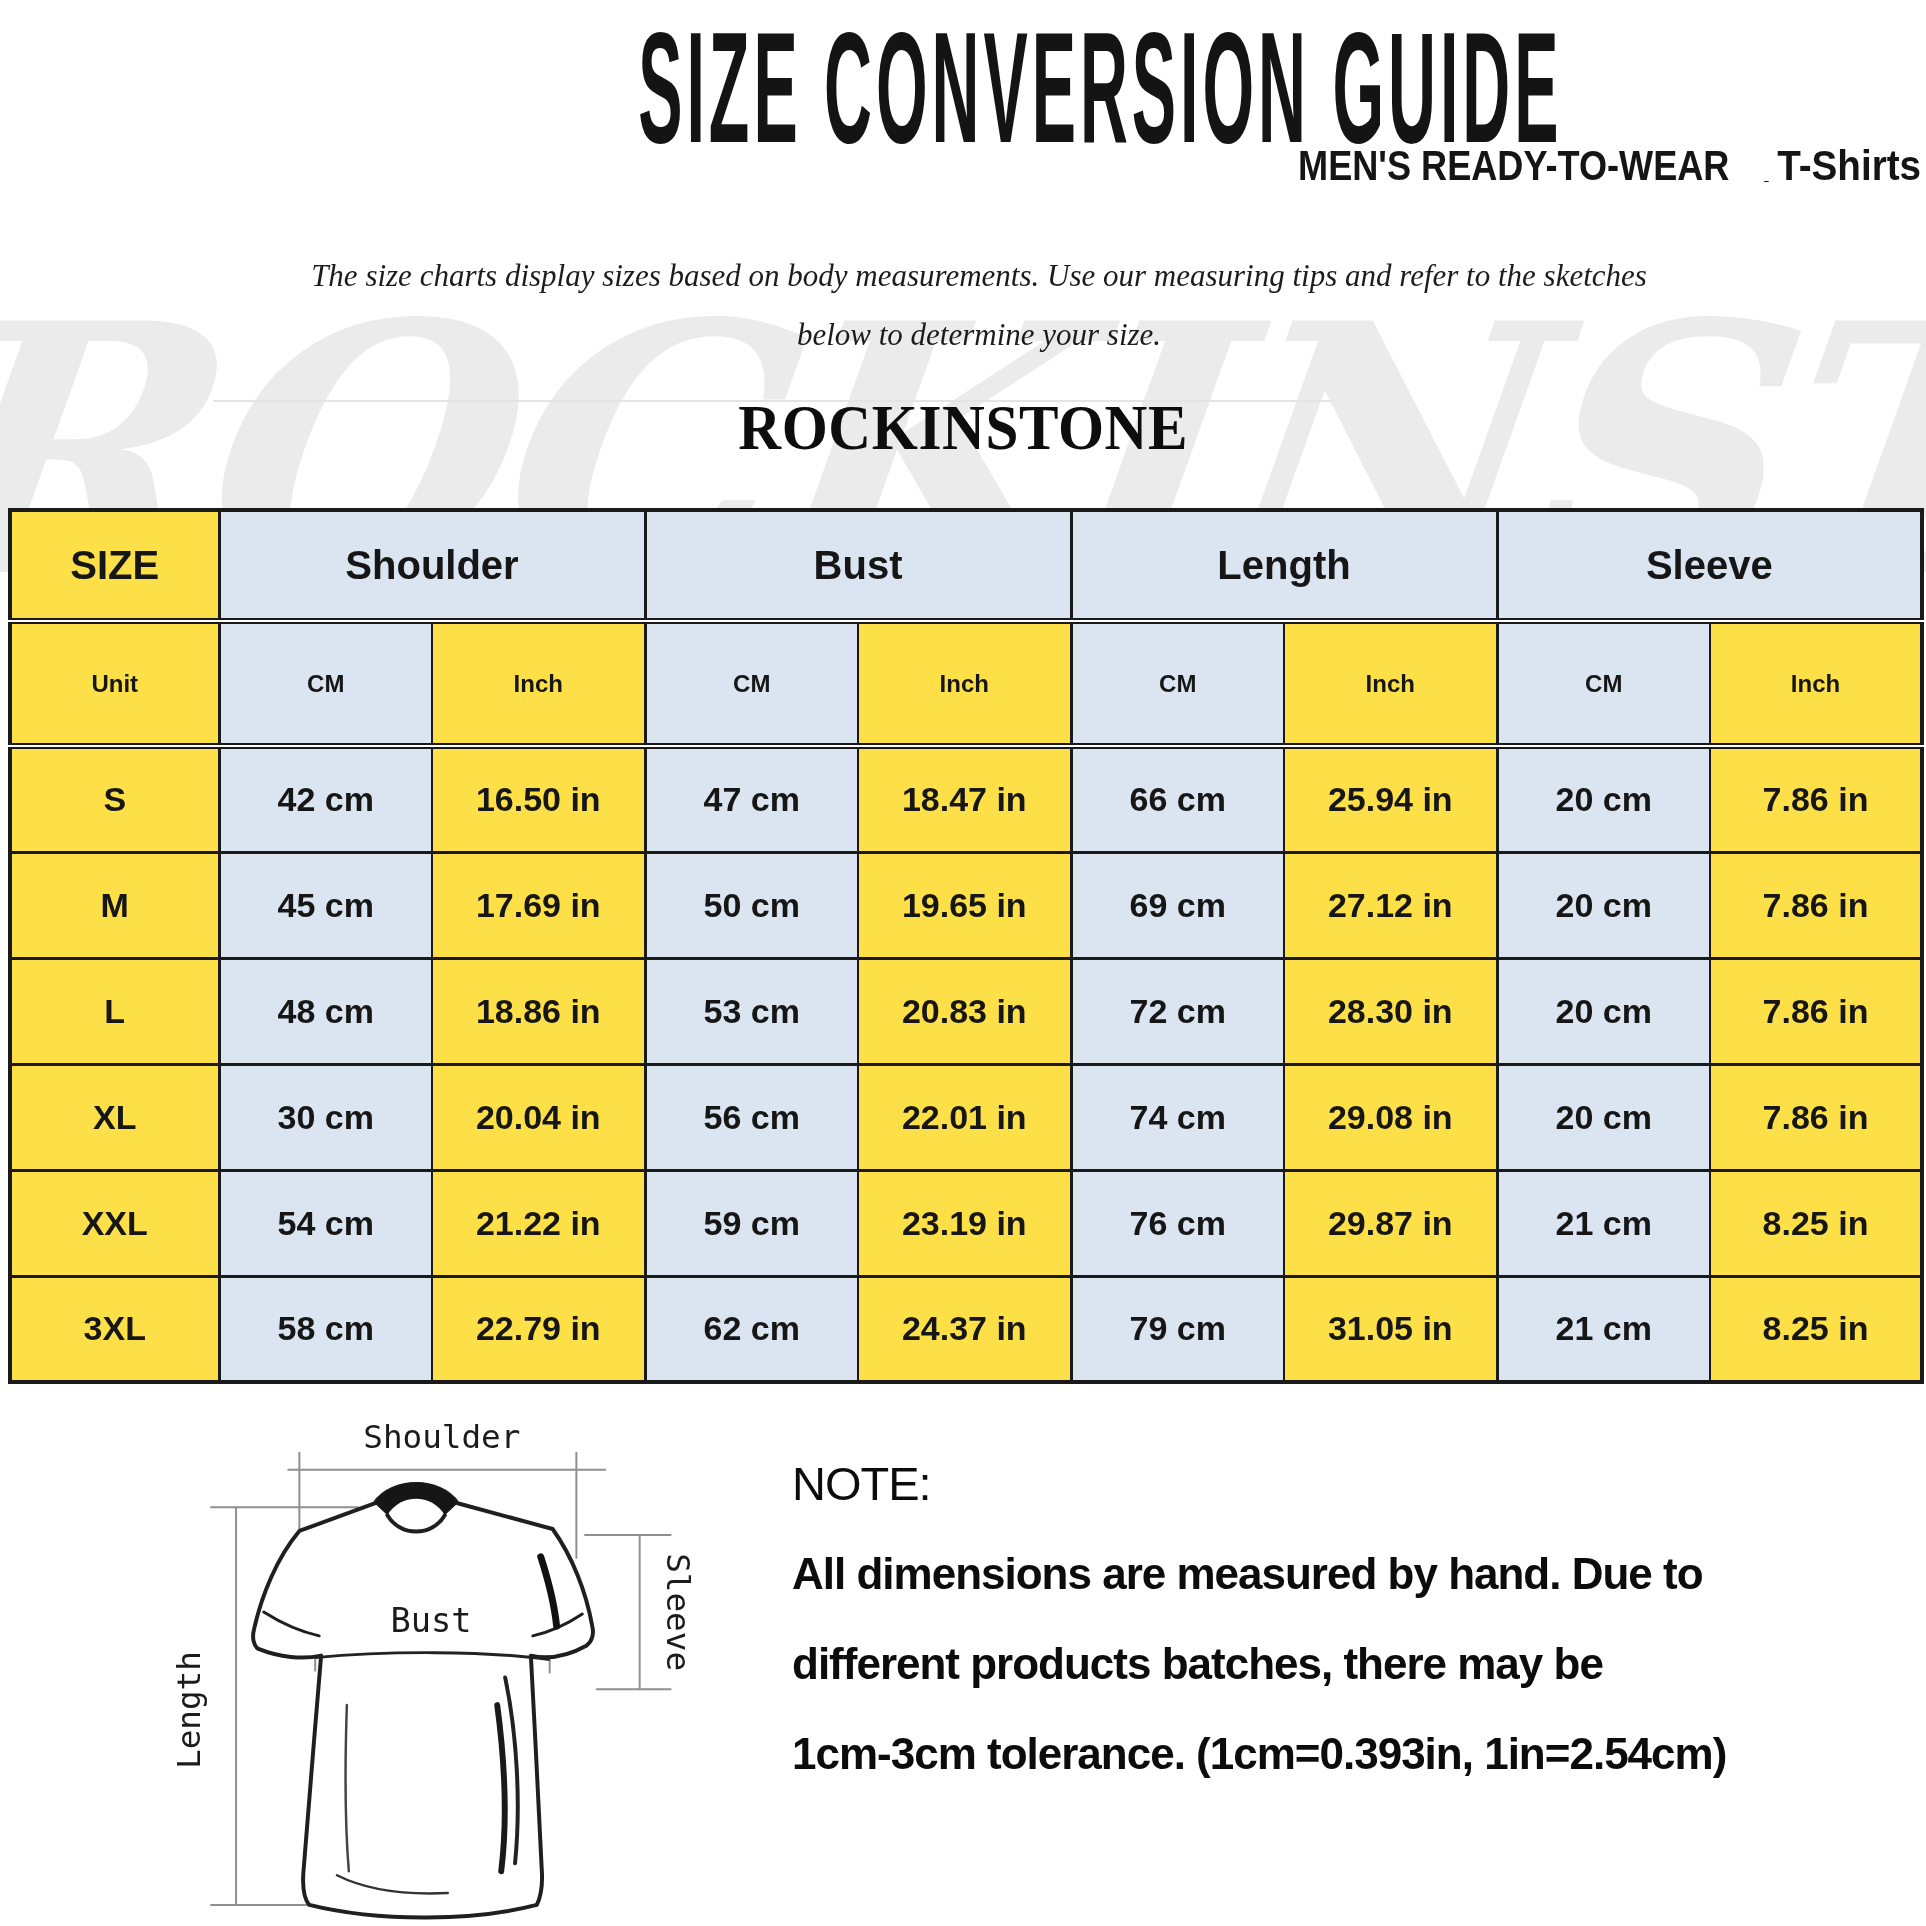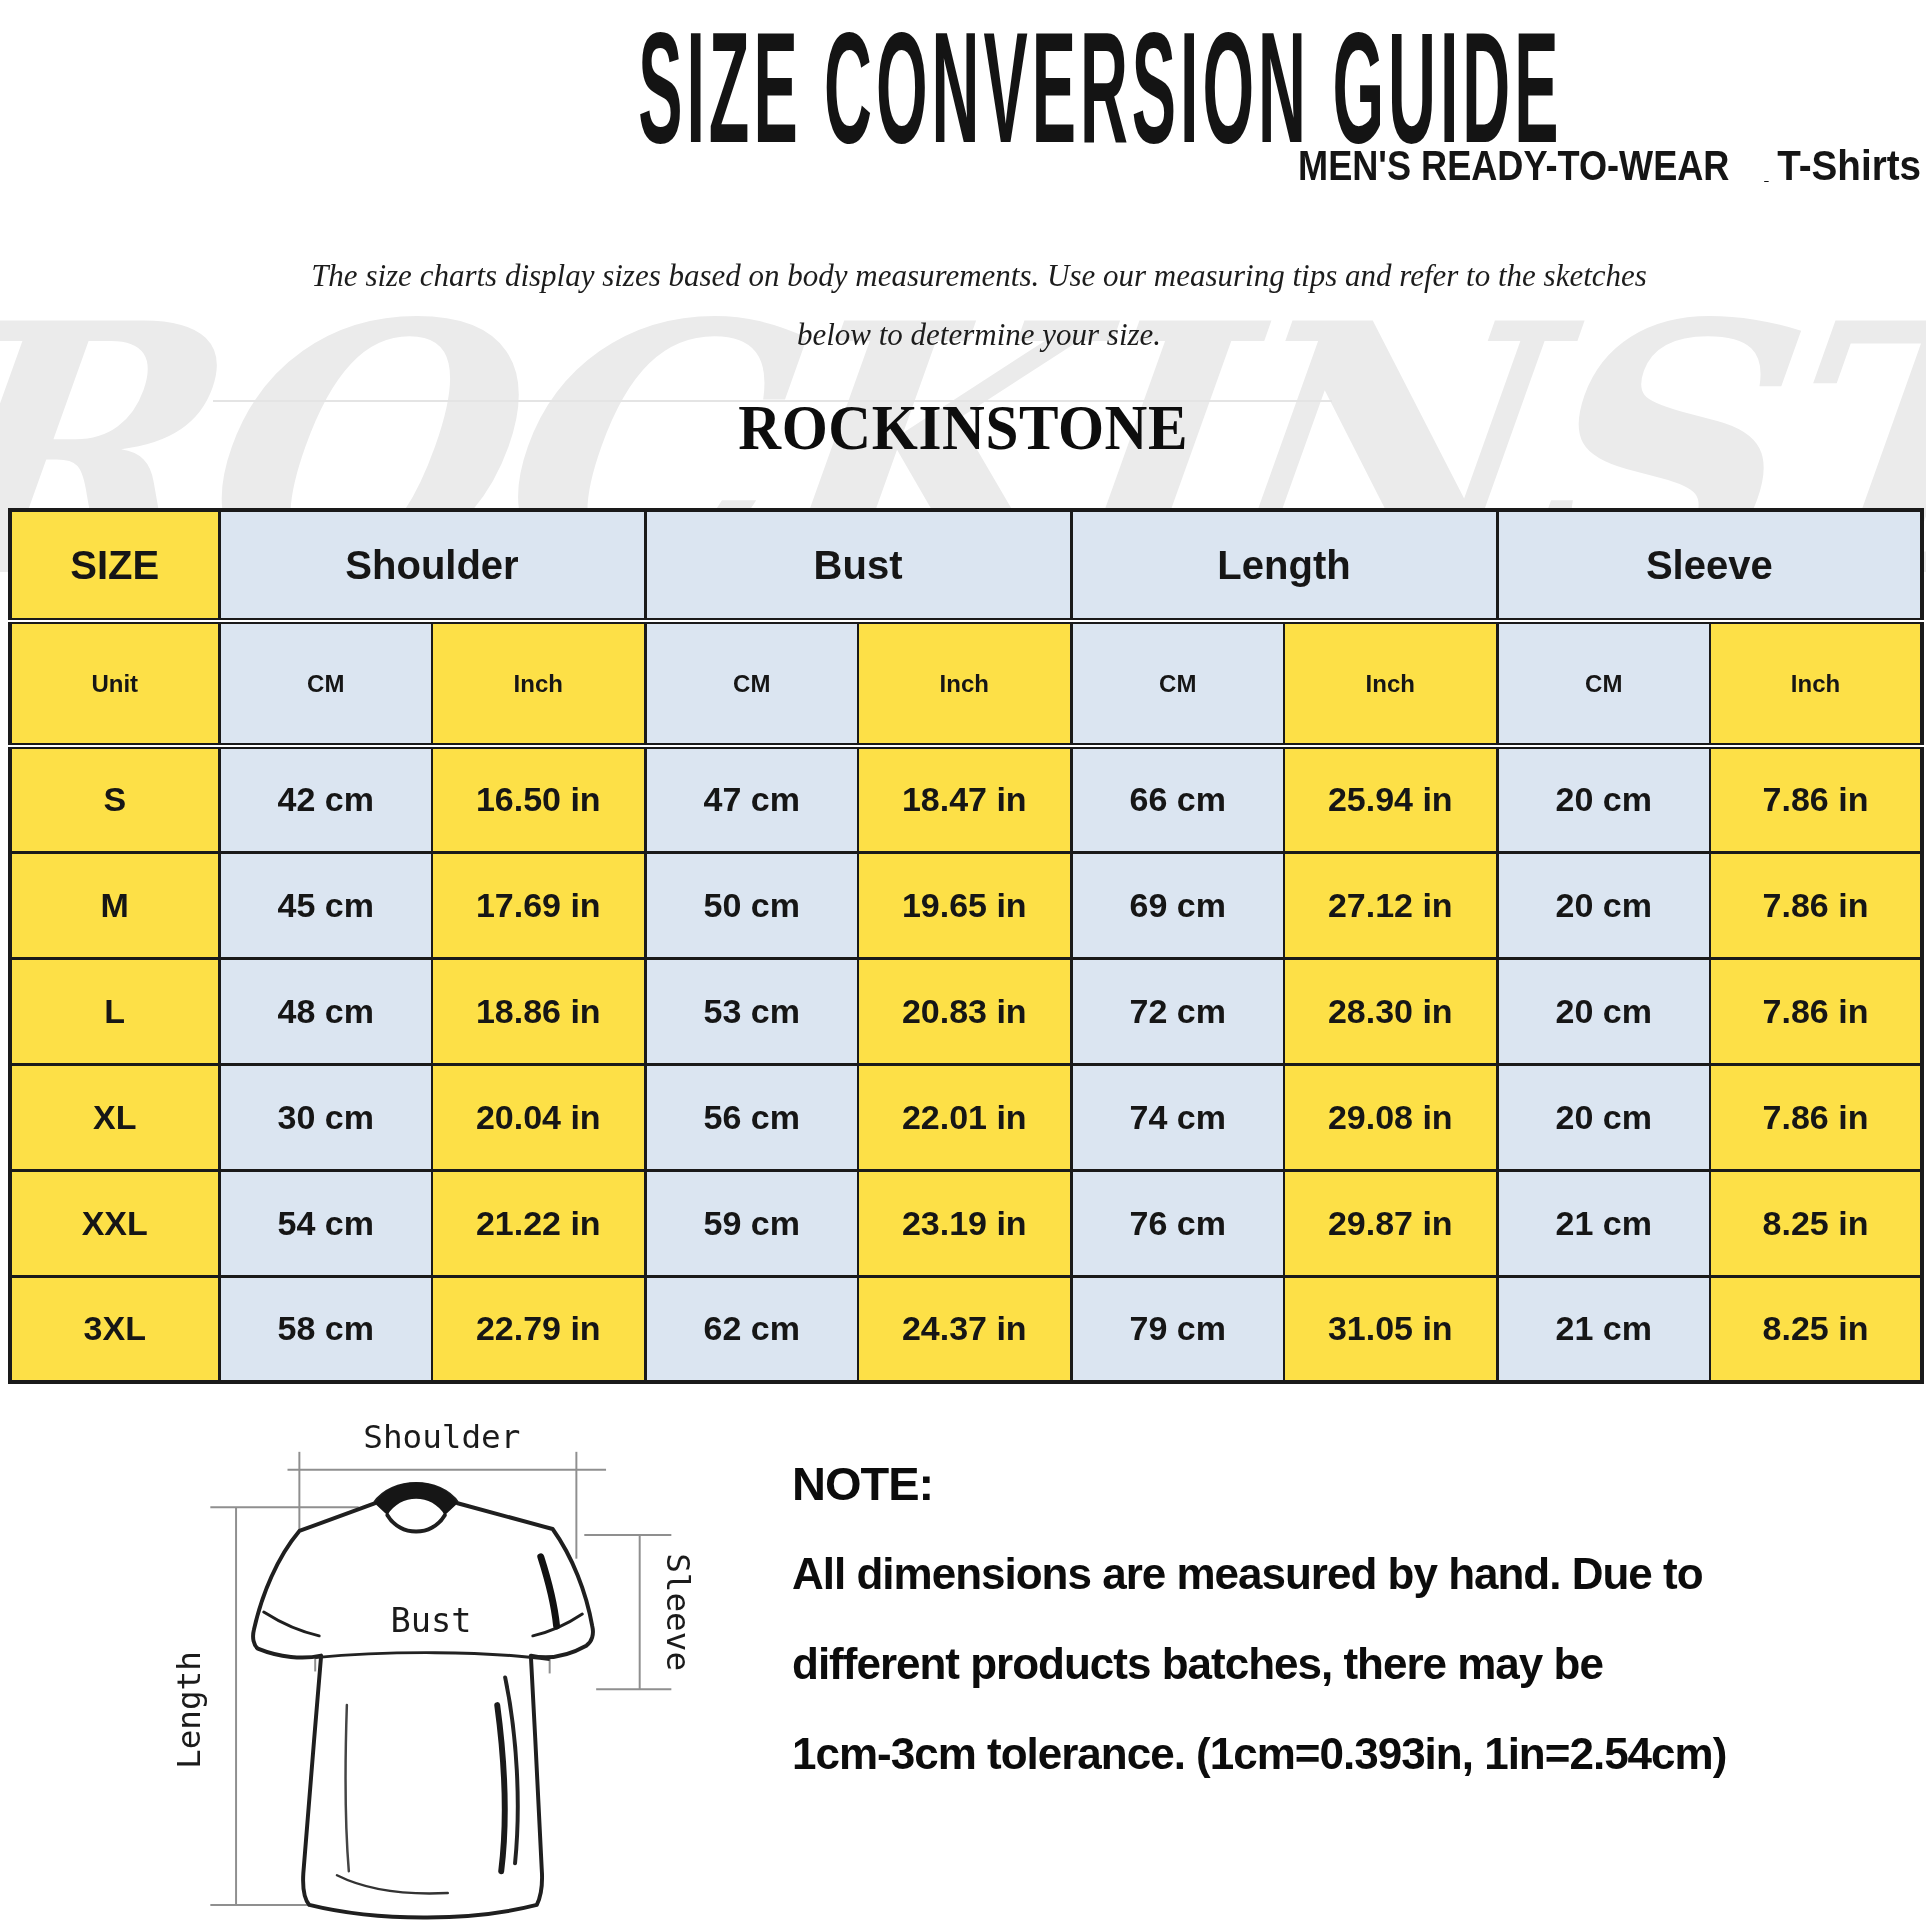--- a/index.html
+++ b/index.html
@@ -47,21 +47,21 @@
   .r-unit td { height:125px; font-size:24px; border-bottom:6px double var(--table-border,#1a1a1a); }
   .r-data td { height:106px; font-size:34px; border-bottom:3px solid var(--table-border,#1a1a1a); }
   .g-start { border-left:3px solid var(--table-border,#1a1a1a) !important; }
   .c-blue { background:var(--table-shaded-cell,#dbe5f1); }
   .c-white { background:#fde047; }
 
   
   .sketch { position:absolute; left:149px; top:1408px; width:554px; height:519px; z-index:2; }
   .sketch text { font-family:"DejaVu Sans Mono", monospace; fill:#1b1b1b; }
   .note { position:absolute; left:792px; top:1438px; width:1069px; z-index:2; }
-  .note-heading { font-size:47px; font-weight:700; letter-spacing:-1px; line-height:91px; color:#0c0c0c; }
+  .note-heading { font-size:47px; font-weight:400; letter-spacing:-1px; line-height:91px; color:#0c0c0c; }
   .note-line { font-size:44px; font-weight:700; letter-spacing:-1px; line-height:90px;
                white-space:nowrap; color:#0c0c0c; }
 </style>
 </head>
 <body>
 
 <div class="page">
 
   <div class="watermark">ROCKINSTONE</div>
 

